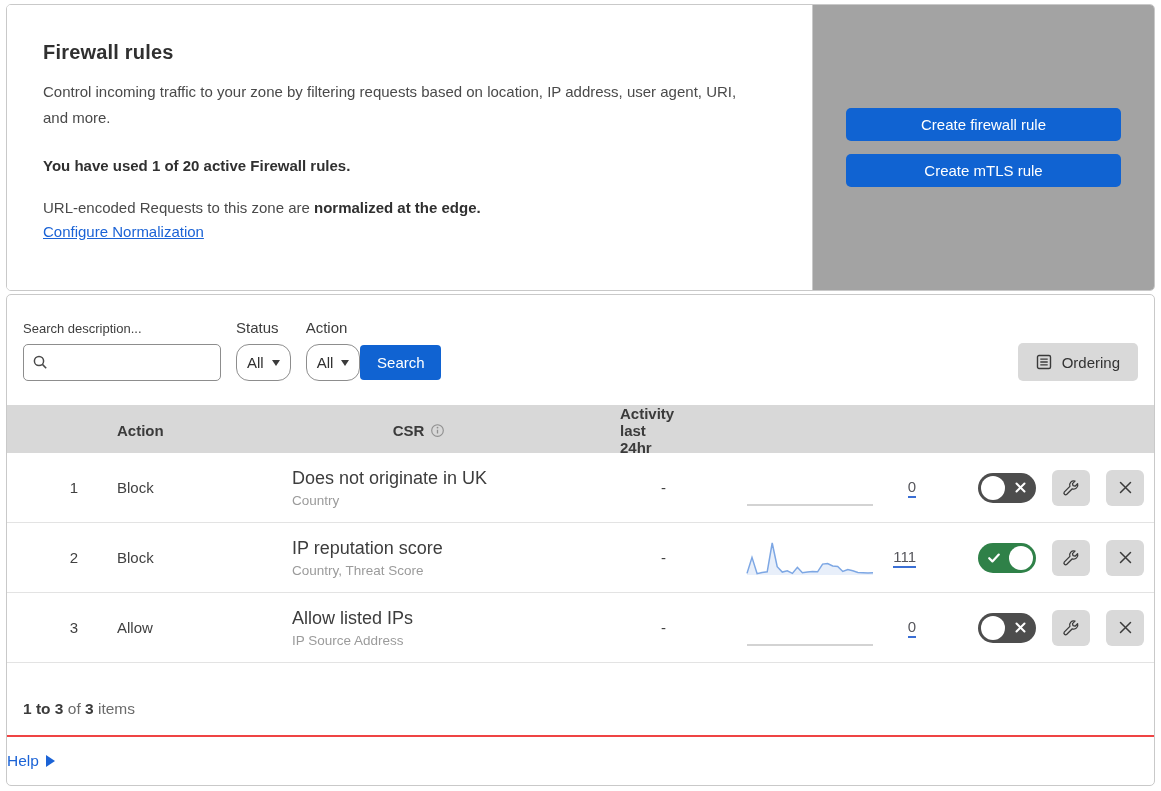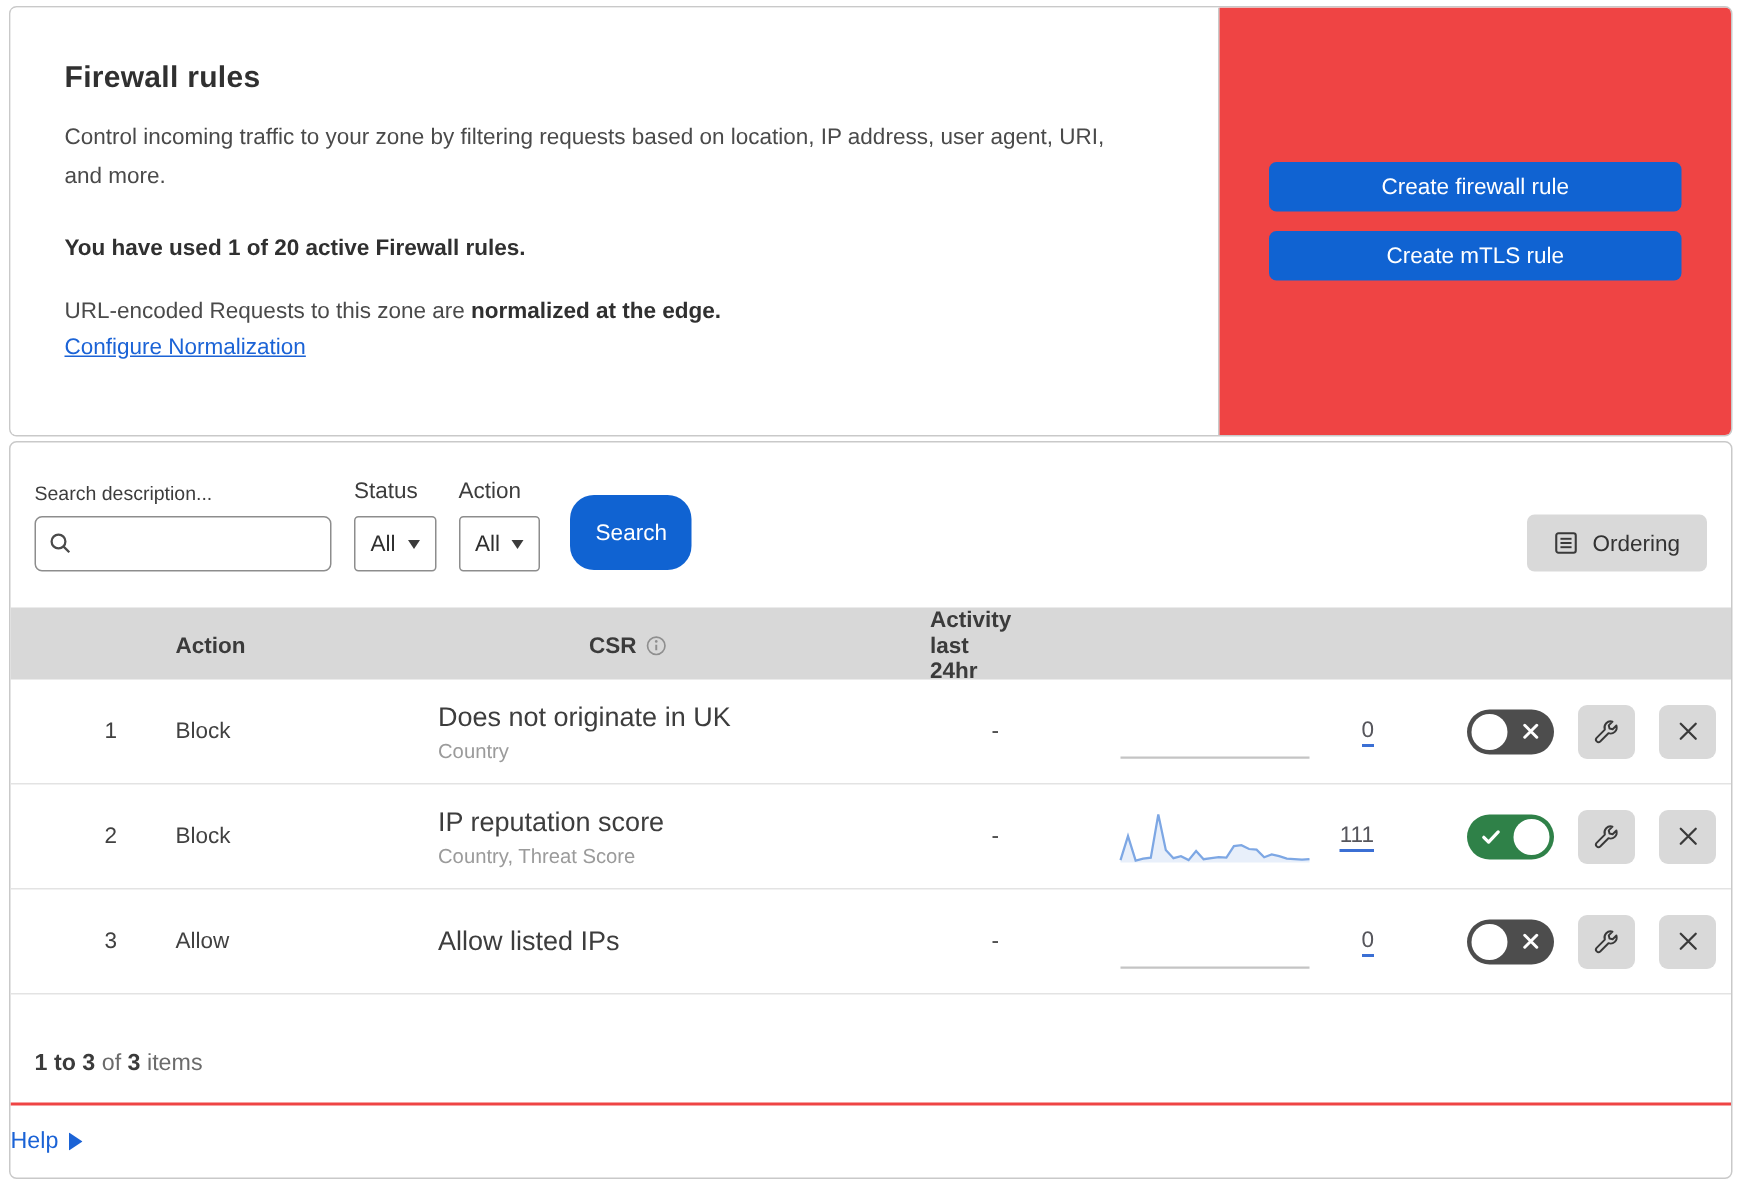--- a/index.html
+++ b/index.html
@@ -9,37 +9,37 @@
 
   
   .top-card { display: flex; border: 1px solid #c9c9c9; border-radius: 5px; overflow: hidden; height: 287px; }
   .top-left { width: 806px; background: #fff; border-right: 1px solid #c9c9c9; padding: 36px 44px 0 36px; }
   .page-title { font-size: 20px; font-weight: 700; color: #303030; letter-spacing: .2px; }
   .desc { margin-top: 15px; font-size: 15px; color: #4a4a4a; line-height: 1.72; max-width: 700px; }
   .usage { margin-top: 26px; font-size: 15px; font-weight: 700; color: #303030; }
   .norm { margin-top: 25px; font-size: 15px; color: #4a4a4a; }
   .norm strong { color: #303030; }
   .link { display: inline-block; margin-top: 7px; font-size: 15px; color: #1b63d6; text-decoration: underline; cursor: pointer; }
-  .top-right { flex: 1; background: #ef4444; display: flex; flex-direction: column; justify-content: center; padding: 0 33px; gap: 13px; }
+  .top-right { flex: 1; background: #a3a3a3; display: flex; flex-direction: column; justify-content: center; padding: 0 33px; gap: 13px; }
   .btn-primary { background: #1063d2; color: #fff; border: none; border-radius: 5px; font-family: "Liberation Sans", sans-serif; font-size: 15px; height: 33px; cursor: pointer; }
 
   
   .main-card { margin-top: 3px; border: 1px solid #c9c9c9; border-radius: 5px; overflow: hidden; background: #fff; }
 
   
   .filter-bar { display: flex; align-items: flex-end; padding: 24px 16px 24px 16px; }
   .fgroup { display: flex; flex-direction: column; }
   .flabel { font-size: 13px; color: #3d3d3d; margin-bottom: 8px; }
   .flabel-lg { font-size: 15px; }
   .search-box { width: 198px; height: 37px; border: 1px solid #8d8d8d; border-radius: 5px; display: flex; align-items: center; padding: 0 8px; background: #fff; }
   .search-box input { border: none; outline: none; flex: 1; font-size: 15px; font-family: "Liberation Sans", sans-serif; margin-left: 6px; min-width: 0; }
-  .select { height: 37px; border: 1px solid #8d8d8d; border-radius: 3px; background: #fff; display: flex; align-items: center; padding: 0 10px; gap: 8px; font-size: 15px; color: #2f2f2f; cursor: pointer; }
+  .select { height: 37px; border: 1px solid #8d8d8d; border-radius: 13px; background: #fff; display: flex; align-items: center; padding: 0 10px; gap: 8px; font-size: 15px; color: #2f2f2f; cursor: pointer; }
   .caret { width: 0; height: 0; border-left: 4.5px solid transparent; border-right: 4.5px solid transparent; border-top: 6px solid #3b3b3b; }
   .gap14 { margin-left: 15px; }
-  .search-btn { width: 81px; height: 50px; border-radius: 16px; margin-left: 20px; margin-bottom: 1px; }
+  .search-btn { width: 81px; height: 35px; border-radius: 4px; margin-left: 0; margin-bottom: 1px; }
   .ordering { margin-left: auto; height: 38px; padding: 0 18px; background: #d9d9d9; border: none; border-radius: 5px; display: flex; align-items: center; gap: 10px; font-size: 15px; color: #333; font-family: "Liberation Sans", sans-serif; cursor: pointer; }
 
   
   .thead, .trow { display: grid; grid-template-columns: 85px 172px 320px 92px 1fr 212px; align-items: center; }
   .thead { height: 48px; background: #d8d8d8; font-size: 15px; font-weight: 700; color: #3b3b3b; }
   .trow { height: 70px; border-bottom: 1px solid #e3e3e3; font-size: 15px; color: #414141; }
   .cell-num { text-align: right; padding-right: 14px; }
   .cell-action { padding-left: 25px; }
   .cell-desc { padding-left: 28px; }
   .cell-csr { text-align: right; padding-right: 10px; }
@@ -218,20 +218,21 @@
               </svg></span>
         </button>
       </div>
     </div>
 
     <div class="trow">
       <div class="cell-num">3</div>
       <div class="cell-action">Allow</div>
       <div class="cell-desc">
         <div class="d1">Allow listed IPs</div>
+        <div class="d2">IP Source Address</div>
       </div>
       <div class="cell-csr">-</div>
       <div class="cell-activity">
         <svg class="spark" width="128" height="40">
             <polyline points="1.0,37.0 6.0,37.0 11.1,37.0 16.1,37.0 21.2,37.0 26.2,37.0 31.2,37.0 36.3,37.0 41.3,37.0 46.4,37.0 51.4,37.0 56.4,37.0 61.5,37.0 66.5,37.0 71.6,37.0 76.6,37.0 81.6,37.0 86.7,37.0 91.7,37.0 96.8,37.0 101.8,37.0 106.8,37.0 111.9,37.0 116.9,37.0 122.0,37.0 127.0,37.0" fill="none" stroke="#c4c4c4" stroke-width="1.5"></polyline>
           </svg>
         <a class="count">0</a>
       </div>
       <div class="cell-controls">
         <div class="toggle">

